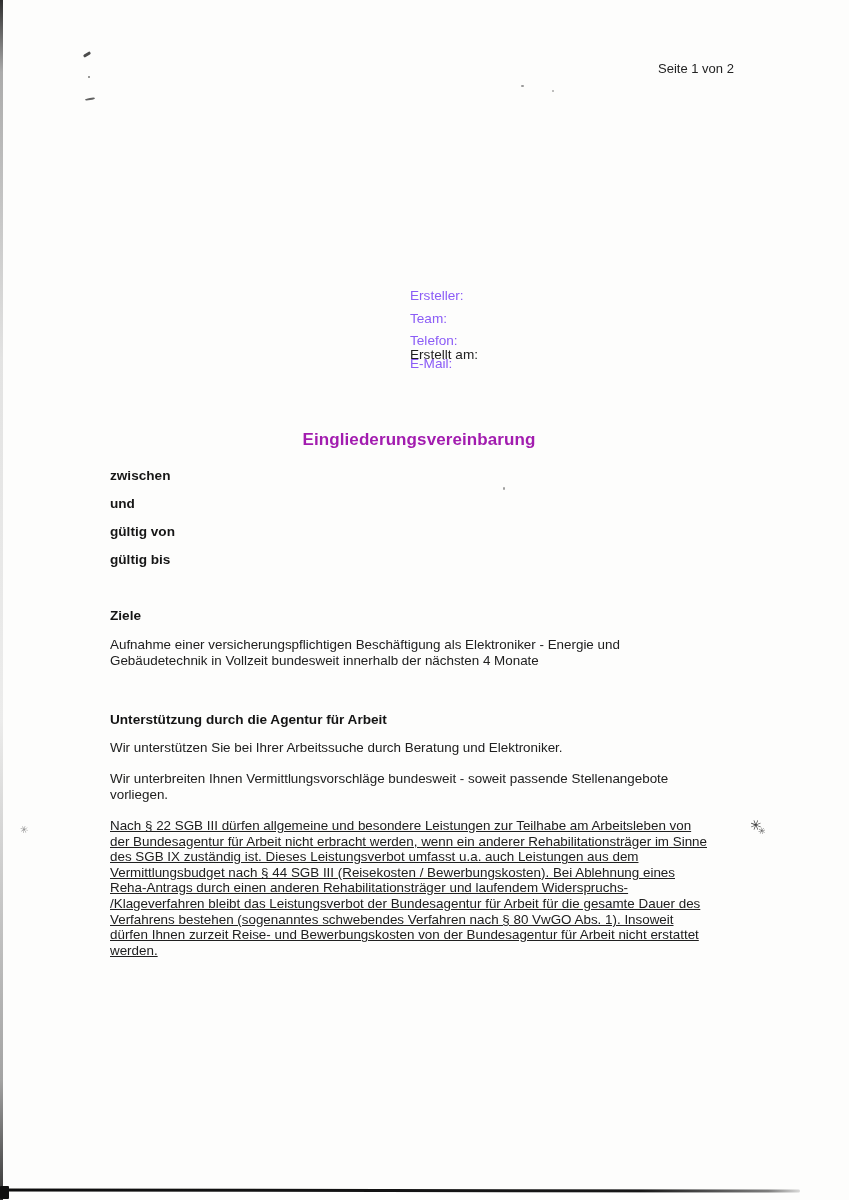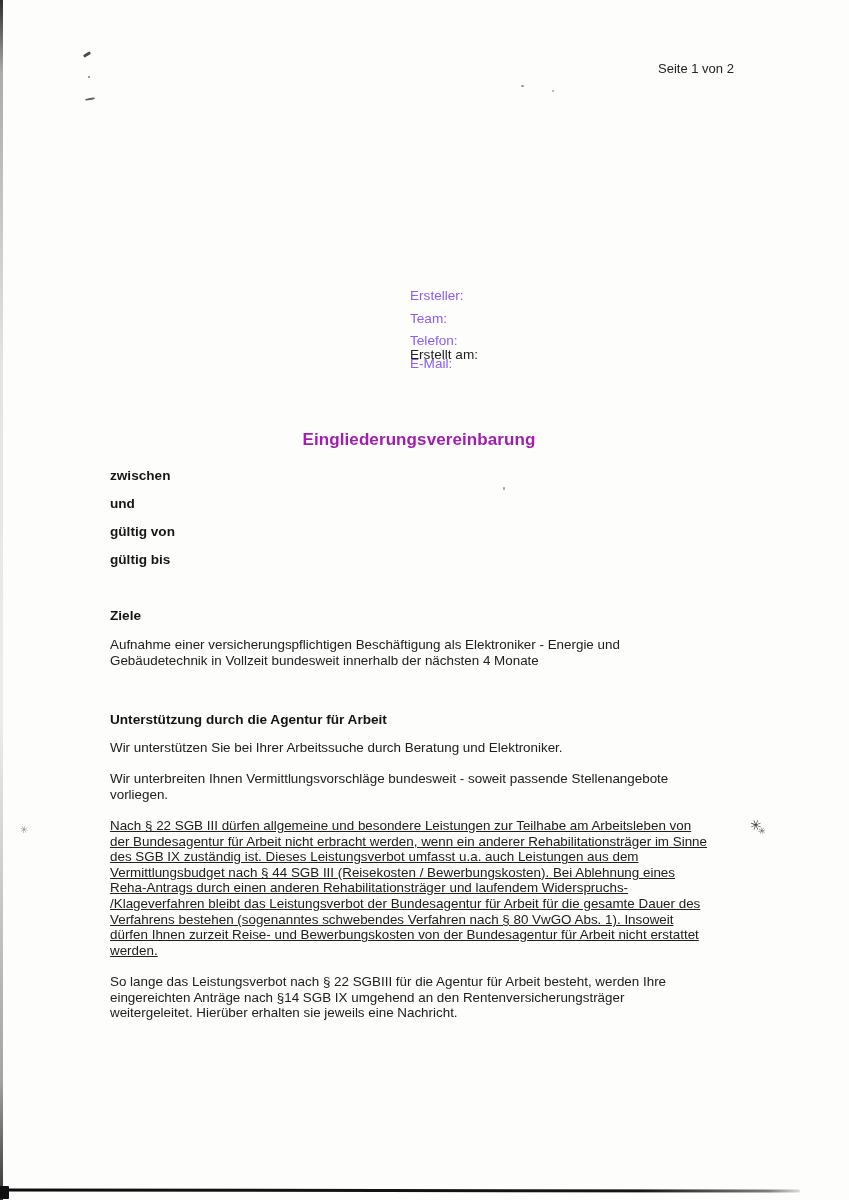--- a/index.html
+++ b/index.html
@@ -116,17 +116,14 @@
 vorliegen.</div>
   <div class="para p-legal">Nach § 22 SGB III dürfen allgemeine und besondere Leistungen zur Teilhabe am Arbeitsleben von
 der Bundesagentur für Arbeit nicht erbracht werden, wenn ein anderer Rehabilitationsträger im Sinne
 des SGB IX zuständig ist. Dieses Leistungsverbot umfasst u.a. auch Leistungen aus dem
 Vermittlungsbudget nach § 44 SGB III (Reisekosten / Bewerbungskosten). Bei Ablehnung eines
 Reha-Antrags durch einen anderen Rehabilitationsträger und laufendem Widerspruchs-
 /Klageverfahren bleibt das Leistungsverbot der Bundesagentur für Arbeit für die gesamte Dauer des
 Verfahrens bestehen (sogenanntes schwebendes Verfahren nach § 80 VwGO Abs. 1). Insoweit
 dürfen Ihnen zurzeit Reise- und Bewerbungskosten von der Bundesagentur für Arbeit nicht erstattet
 werden.</div>
-  <div class="para p-forward">So lange das Leistungsverbot nach § 22 SGBIII für die Agentur für Arbeit besteht, werden Ihre
-eingereichten Anträge nach §14 SGB IX umgehend an den Rentenversicherungsträger
-weitergeleitet. Hierüber erhalten sie jeweils eine Nachricht.</div>
 
 </div>
 
 </body></html>

